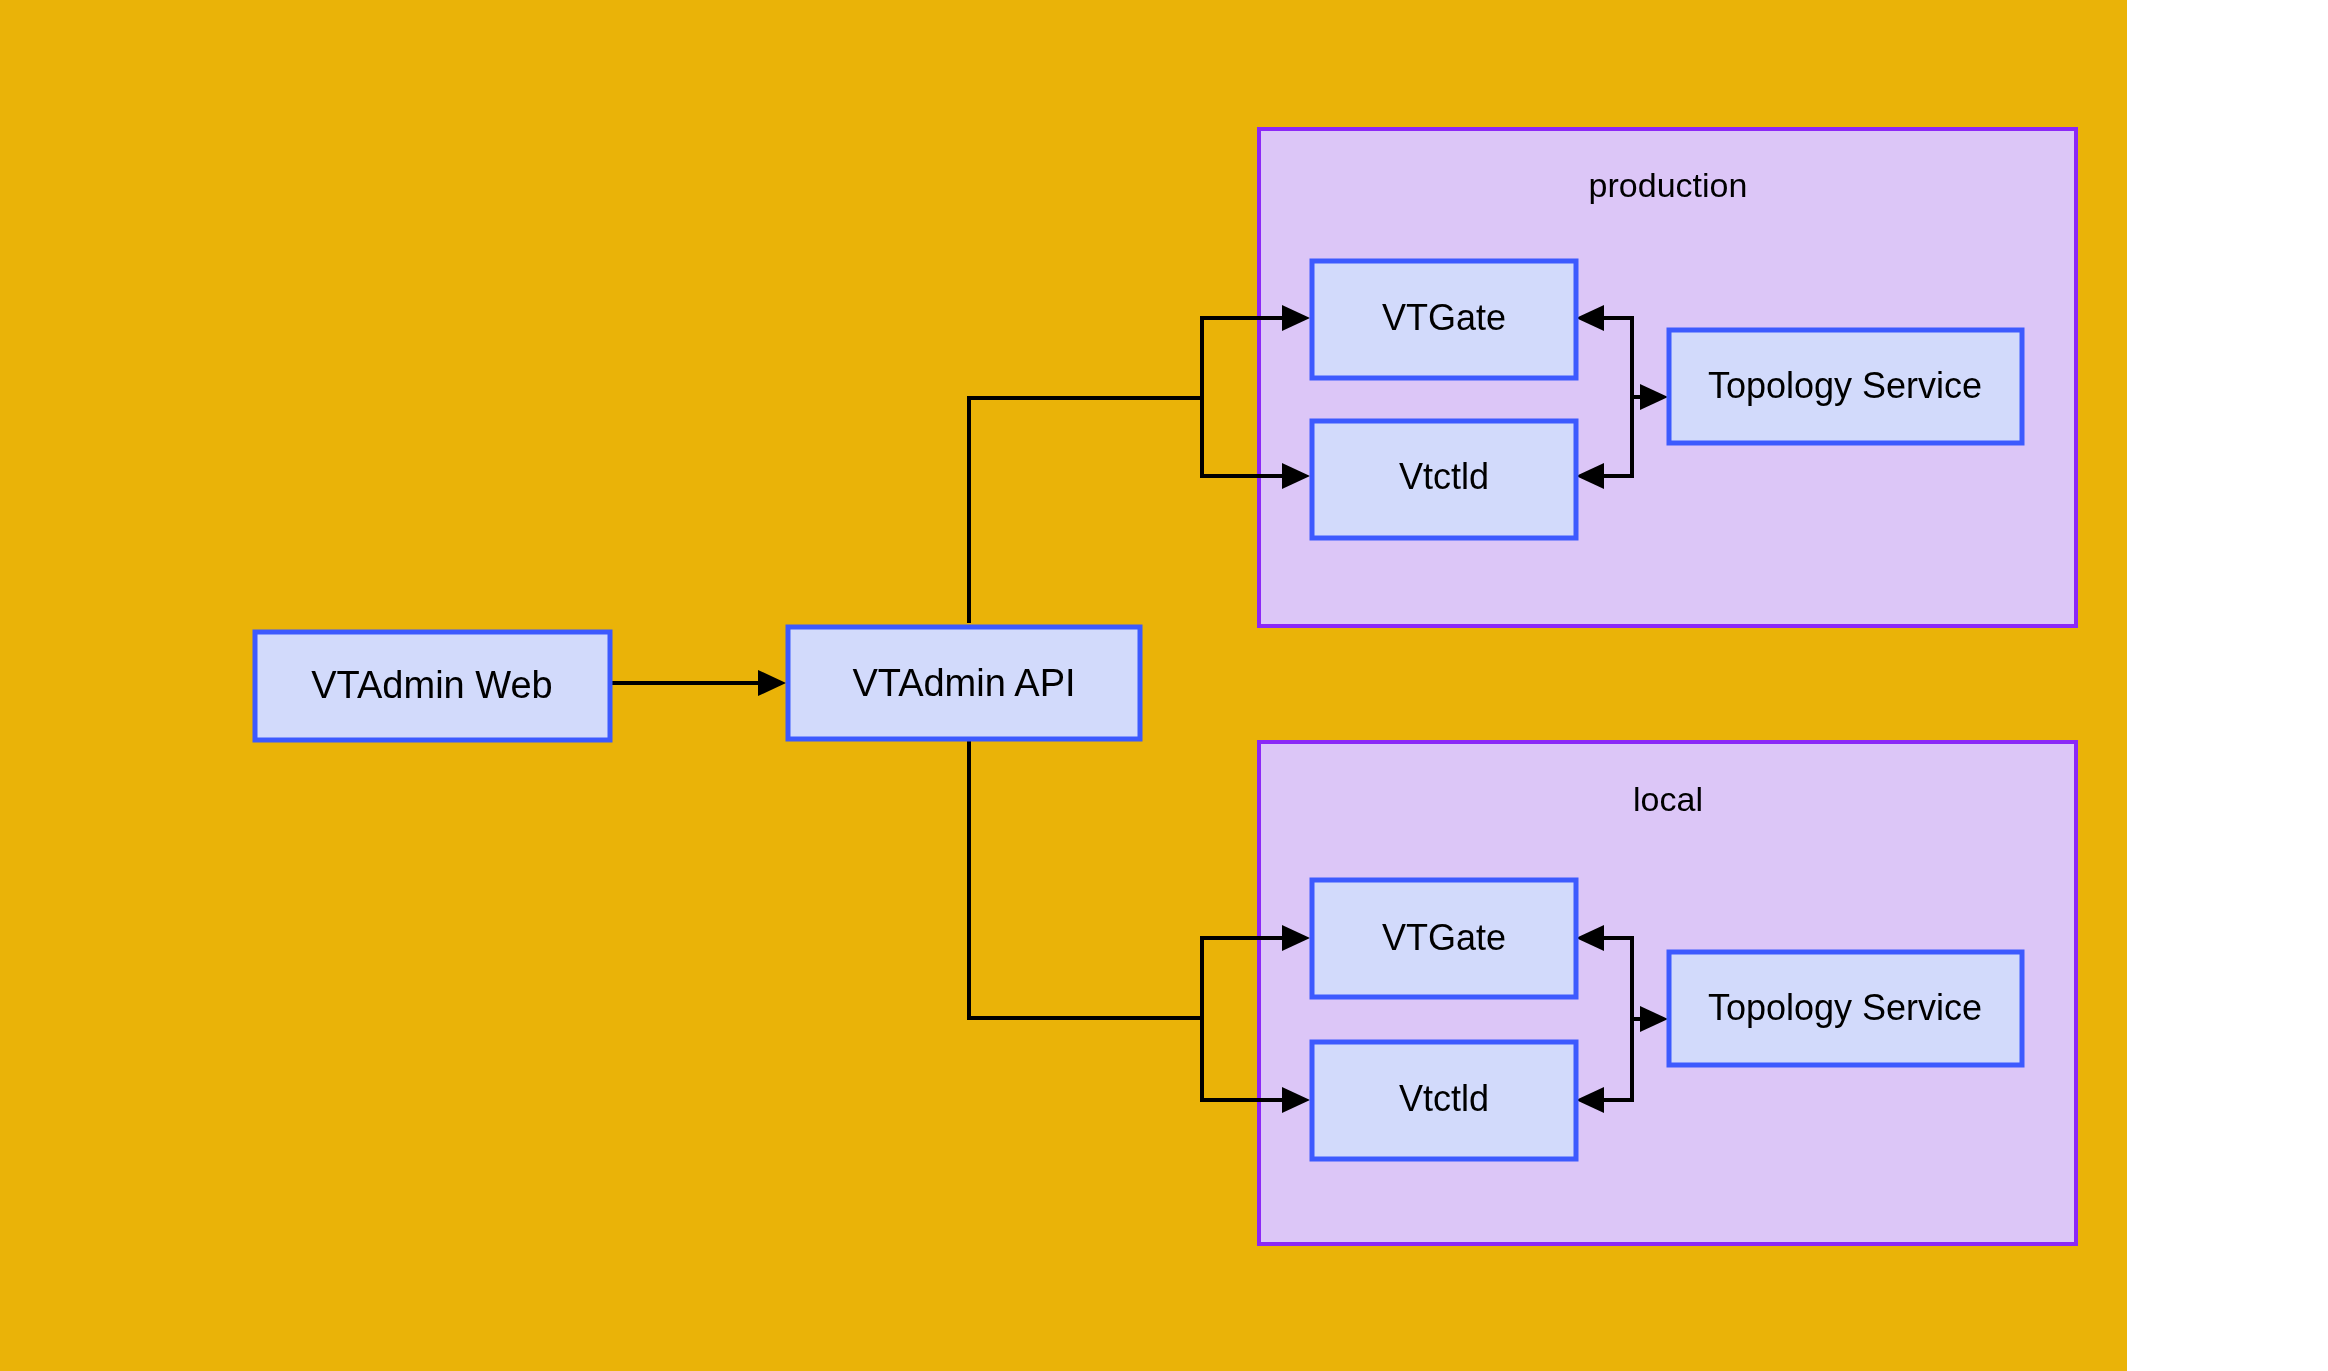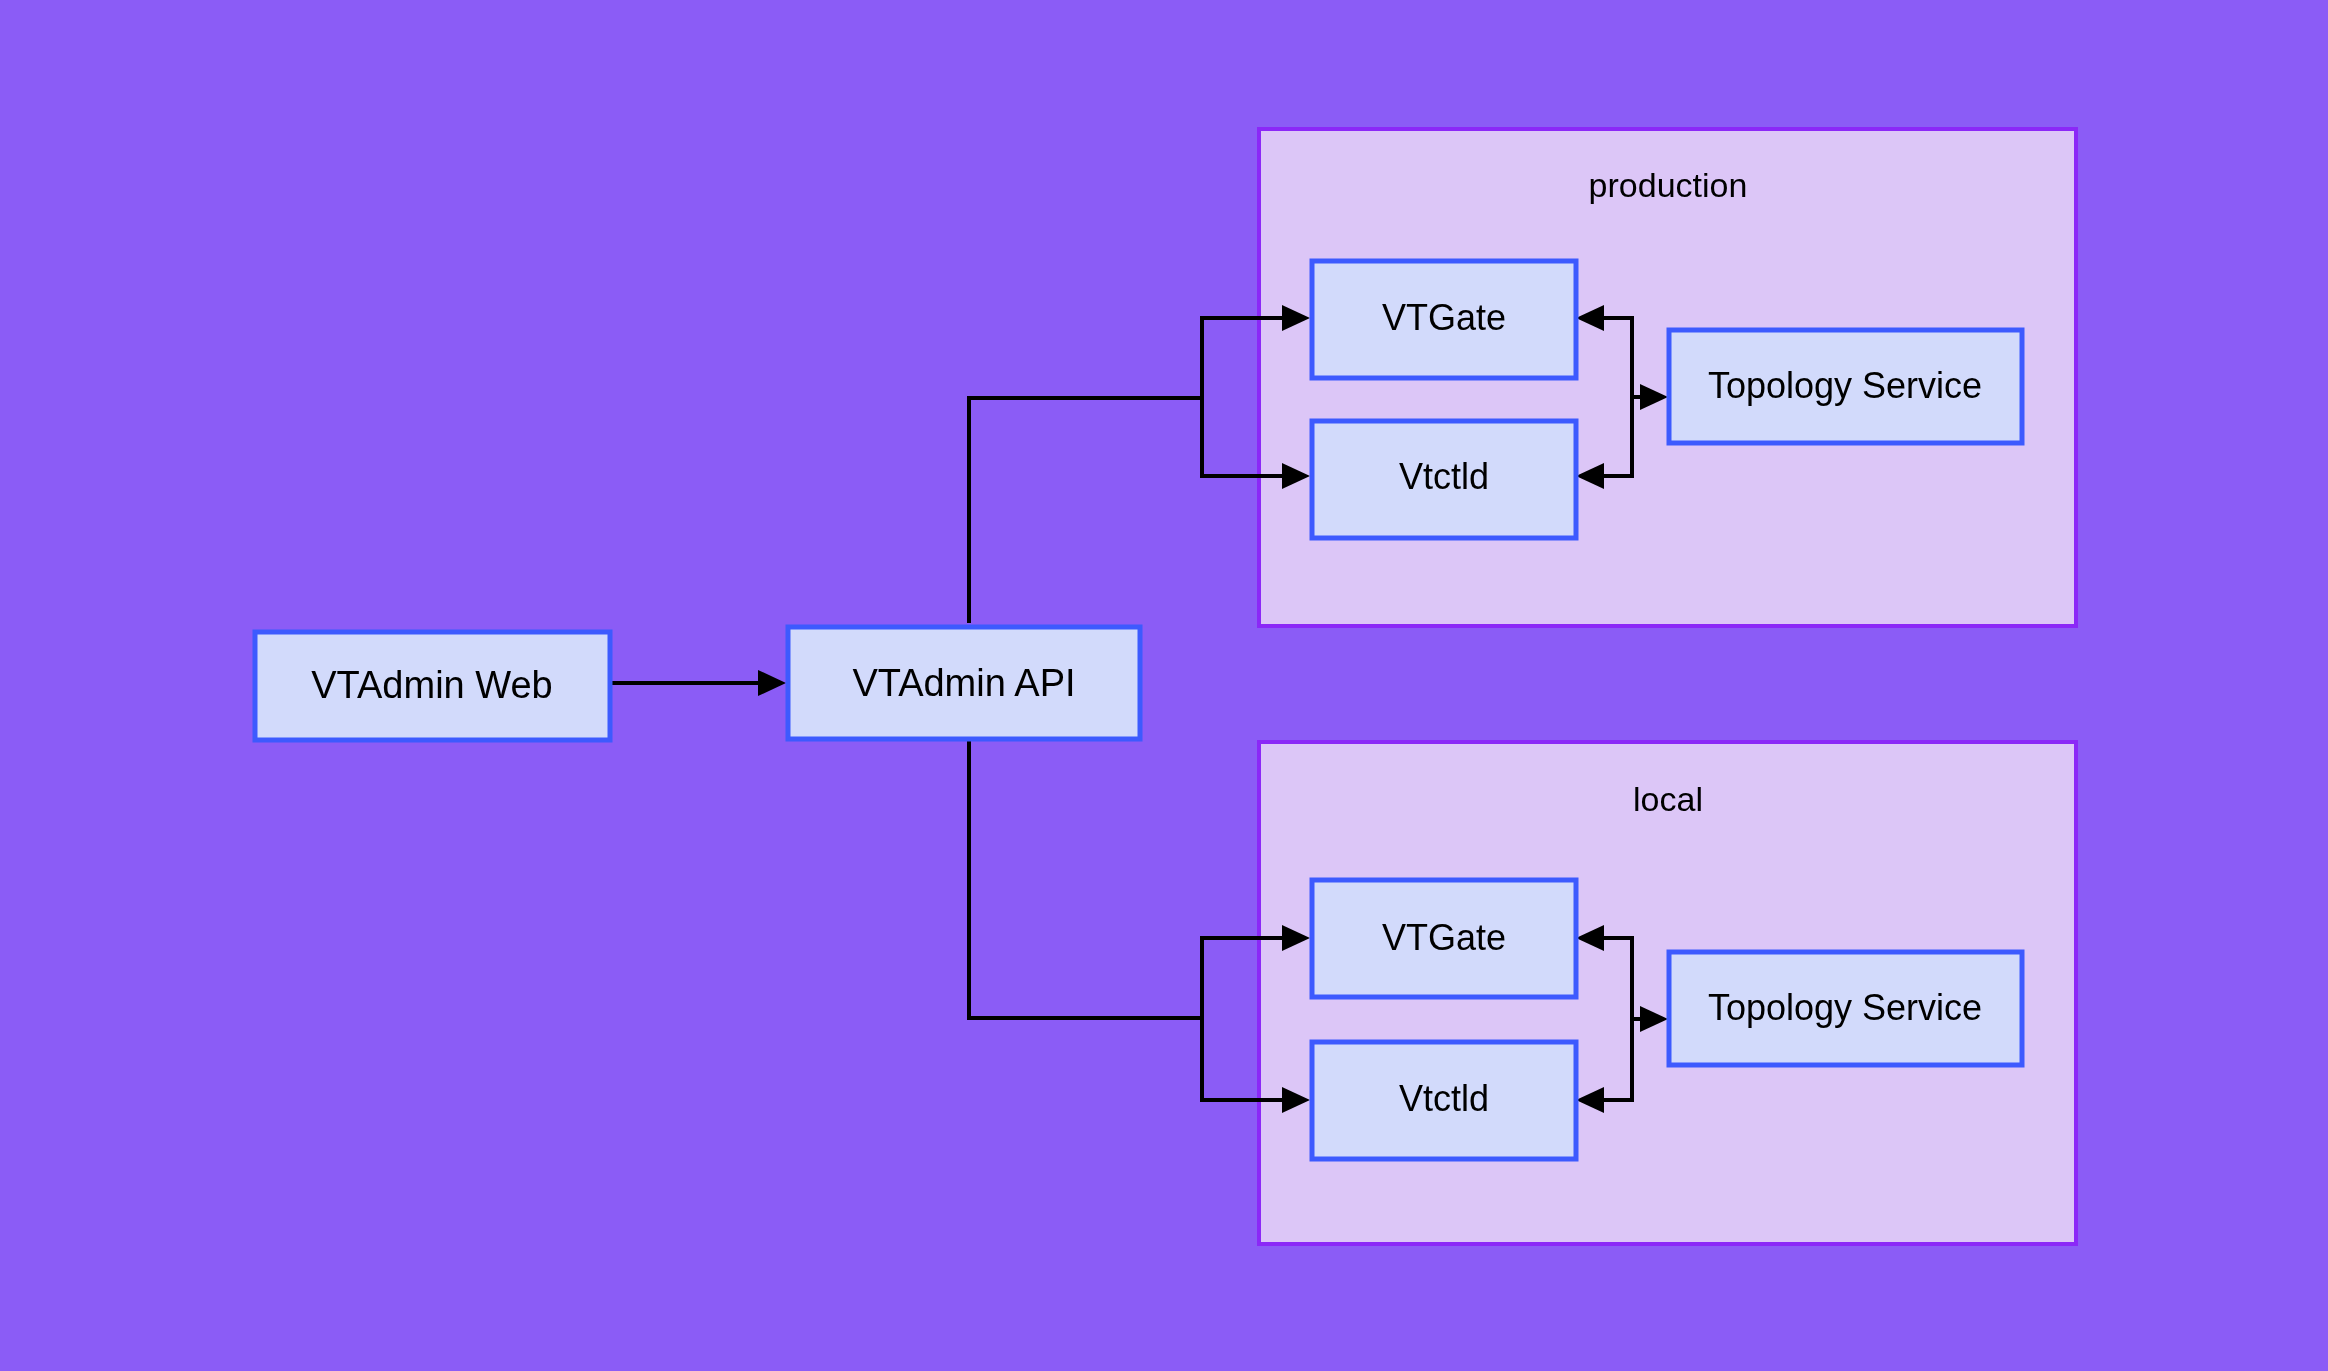--- a/index.html
+++ b/index.html
@@ -8,23 +8,23 @@
     background: #ffffff;
   }
   body {
     width: 2328px;
     height: 1371px;
     font-family: "Liberation Sans", sans-serif;
     overflow: hidden;
   }
   #diagram-root {
     position: relative;
-    width: 2328px;
+    width: 2127px;
     height: 1371px;
-    background: #8b5cf6;
+    background: #eab308;
   }
   svg.diagram-canvas {
     display: block;
     width: 2328px;
     height: 1371px;
   }
   .cluster-rect {
     fill: #dcc6f7;
     stroke: #8b28f7;
     stroke-width: 4;

